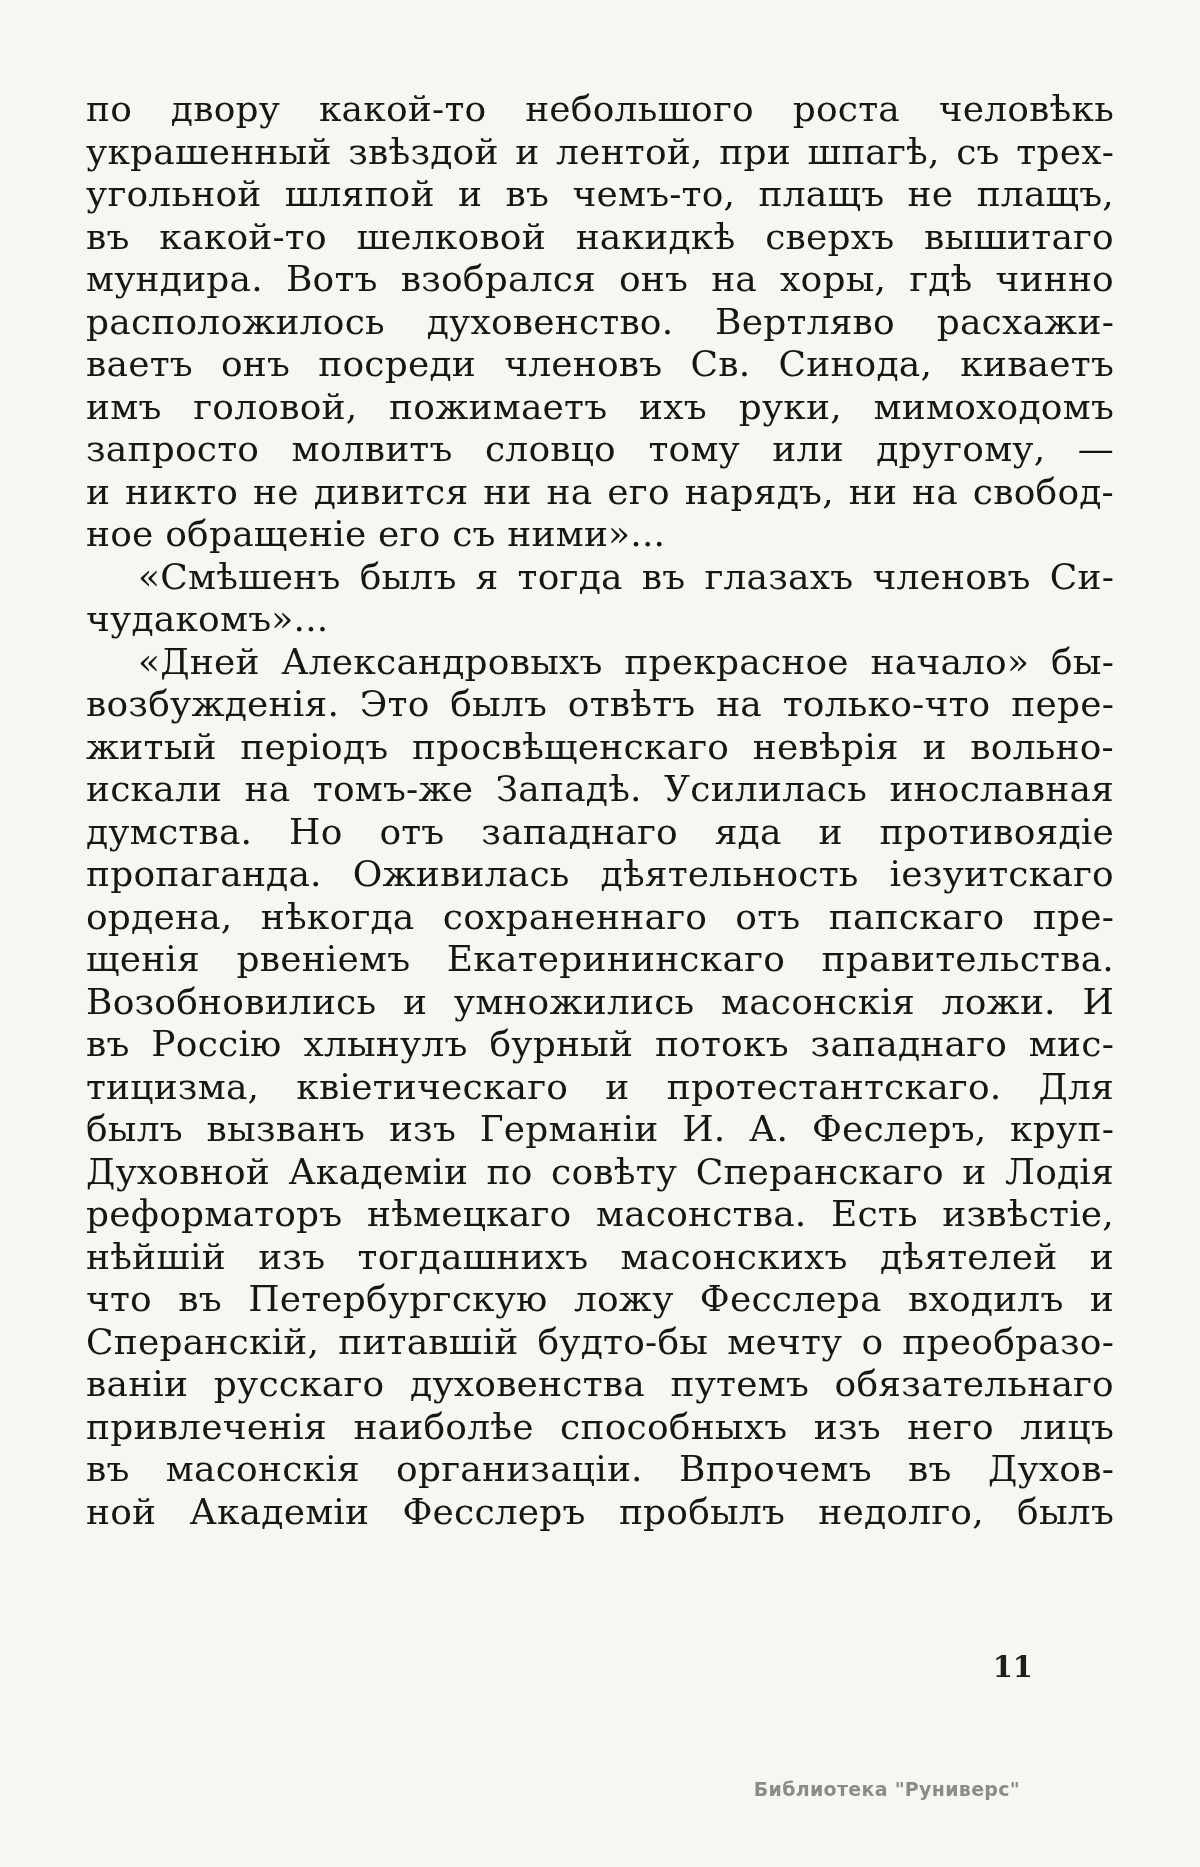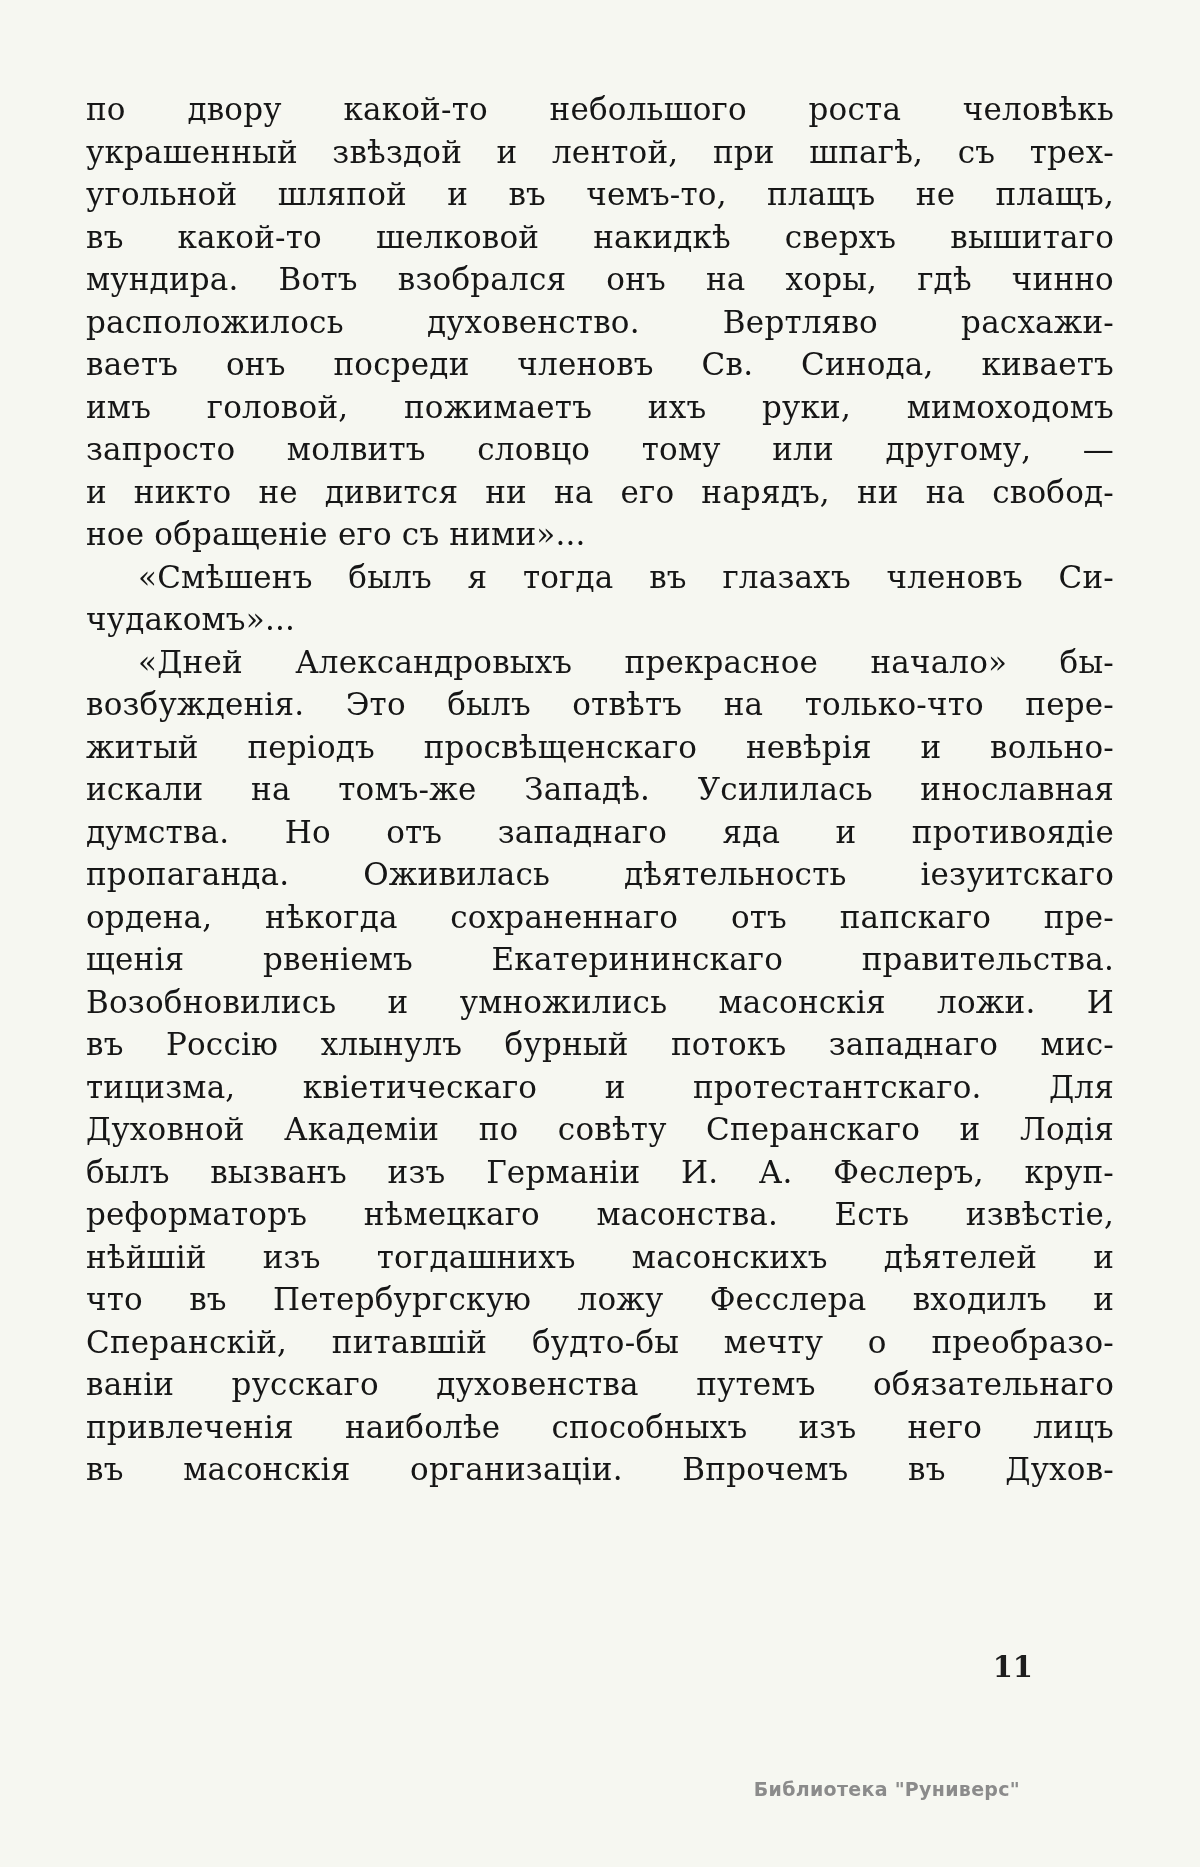--- a/index.html
+++ b/index.html
@@ -20,21 +20,21 @@
   }
   .text-block {
     position: absolute;
     left: 86px;
     top: 88px;
     width: 1028px;
   }
   .line {
     height: 42.5px;
     line-height: 42.5px;
-    font-size: 31px;
+    font-size: 36px;
     white-space: nowrap;
     text-align: left;
     letter-spacing: 0.2px;
   }
   .line.just {
     white-space: normal;
     text-align: justify;
     text-align-last: justify;
   }
   .line.ind {
@@ -82,25 +82,26 @@
       <div class="line just">возбужденія. Это былъ отвѣтъ на только-что пере-</div>
       <div class="line just">житый періодъ просвѣщенскаго невѣрія и вольно-</div>
       <div class="line just">искали на томъ-же Западѣ. Усилилась инославная</div>
       <div class="line just">думства. Но отъ западнаго яда и противоядіе</div>
       <div class="line just">пропаганда. Оживилась дѣятельность іезуитскаго</div>
       <div class="line just">ордена, нѣкогда сохраненнаго отъ папскаго пре-</div>
       <div class="line just">щенія рвеніемъ Екатерининскаго правительства.</div>
       <div class="line just">Возобновились и умножились масонскія ложи. И</div>
       <div class="line just">въ Россію хлынулъ бурный потокъ западнаго мис-</div>
       <div class="line just">тицизма, квіетическаго и протестантскаго. Для</div>
+      <div class="line just">былъ вызванъ изъ Германіи И. А. Феслеръ, круп-</div>
       <div class="line just">Духовной Академіи по совѣту Сперанскаго и Лодія</div>
-      <div class="line just">былъ вызванъ изъ Германіи И. А. Феслеръ, круп-</div>
       <div class="line just">реформаторъ нѣмецкаго масонства. Есть извѣстіе,</div>
       <div class="line just">нѣйшій изъ тогдашнихъ масонскихъ дѣятелей и</div>
       <div class="line just">что въ Петербургскую ложу Фесслера входилъ и</div>
       <div class="line just">Сперанскій, питавшій будто-бы мечту о преобразо-</div>
       <div class="line just">ваніи русскаго духовенства путемъ обязательнаго</div>
       <div class="line just">привлеченія наиболѣе способныхъ изъ него лицъ</div>
       <div class="line just">въ масонскія организаціи. Впрочемъ въ Духов-</div>
+      <div class="line just">ной Академіи Фесслеръ пробылъ недолго, былъ</div>
     </div>
   <div class="page-number">11</div>
   <div class="watermark">Библиотека "Руниверс"</div>
 </div>
 
 </body></html>

